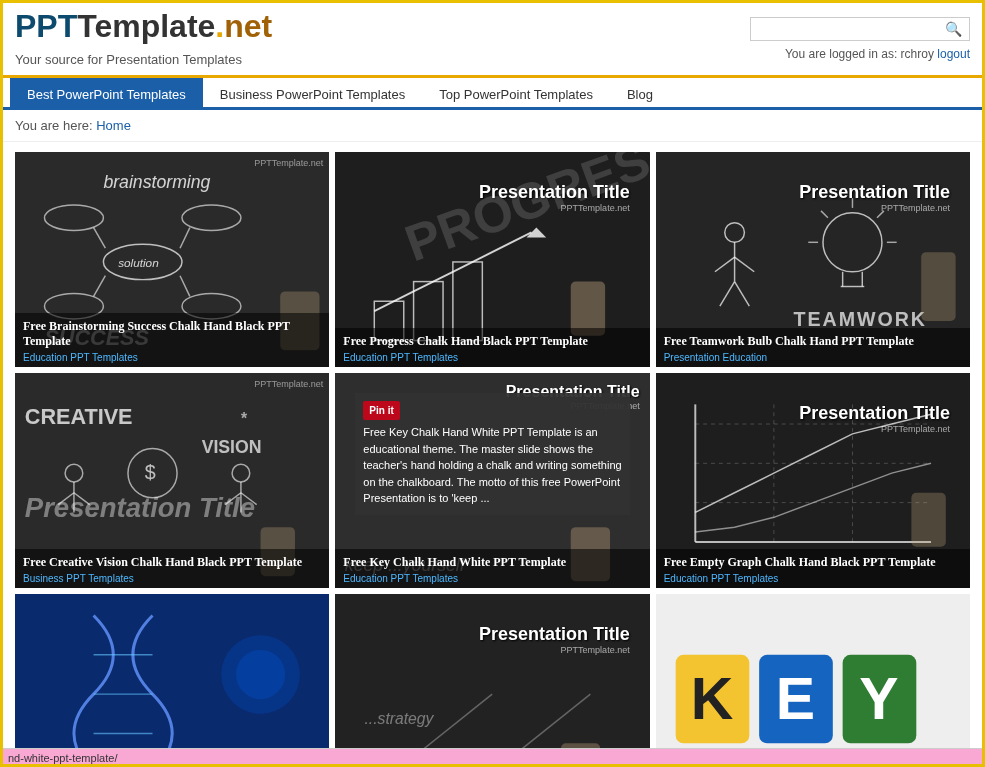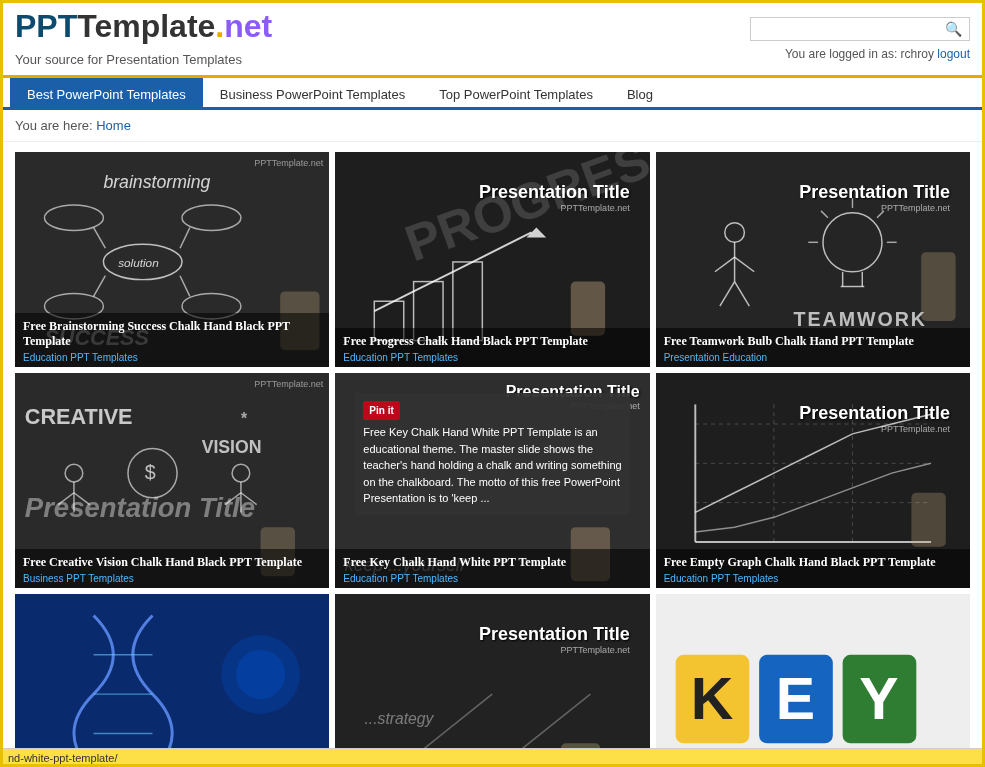--- a/index.html
+++ b/index.html
@@ -16,21 +16,21 @@
     }
     #logo-area {}
     #logo-text {
       font-size: 32px;
       font-weight: bold;
       line-height: 1;
     }
     #logo-ppt { color: #0c4a6e; }
     #logo-template { color: #333; }
     #logo-dot { color: #e8a800; }
-    #logo-net { color: #8b5cf6; }
+    #logo-net { color: #a16207; }
     #logo-tagline { font-size: 13px; color: #555; margin-top: 10px; }
 
     #header-right {
       display: flex;
       flex-direction: column;
       align-items: flex-end;
       gap: 6px;
     }
     #search-box {
       display: flex;
@@ -183,21 +183,21 @@
       margin-bottom: 4px;
       border-radius: 2px;
     }
 
     
     #statusbar {
       position: fixed;
       bottom: 0;
       left: 0;
       right: 0;
-      background: #fde047;
+      background: #f9a8d4;
       border-top: 1px solid #ccc;
       padding: 3px 8px;
       font-size: 11px;
       color: #333;
       z-index: 100;
     }
 
     
     body::before {
       content: '';

